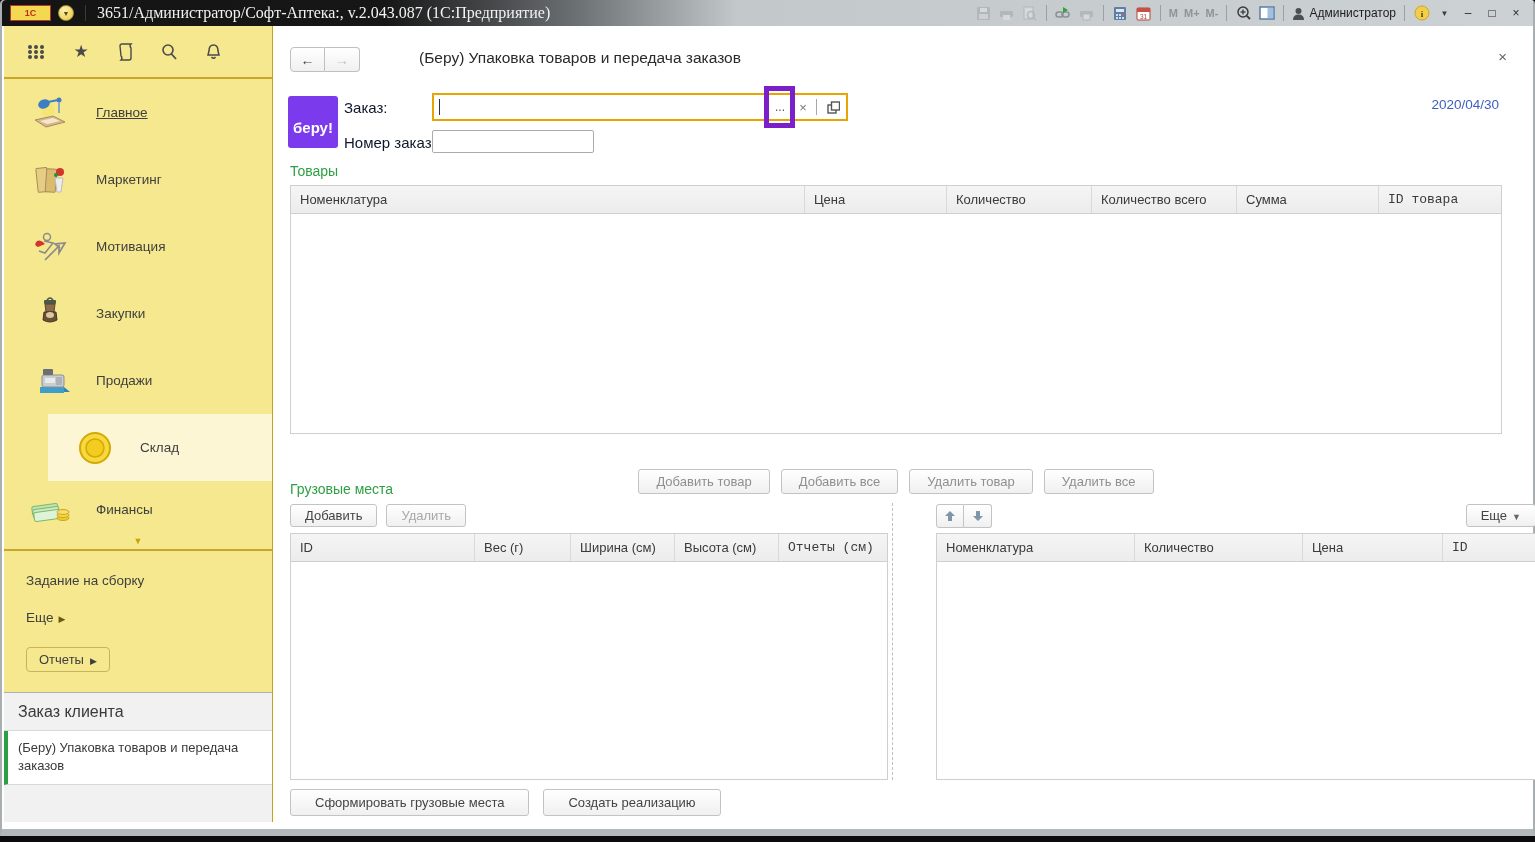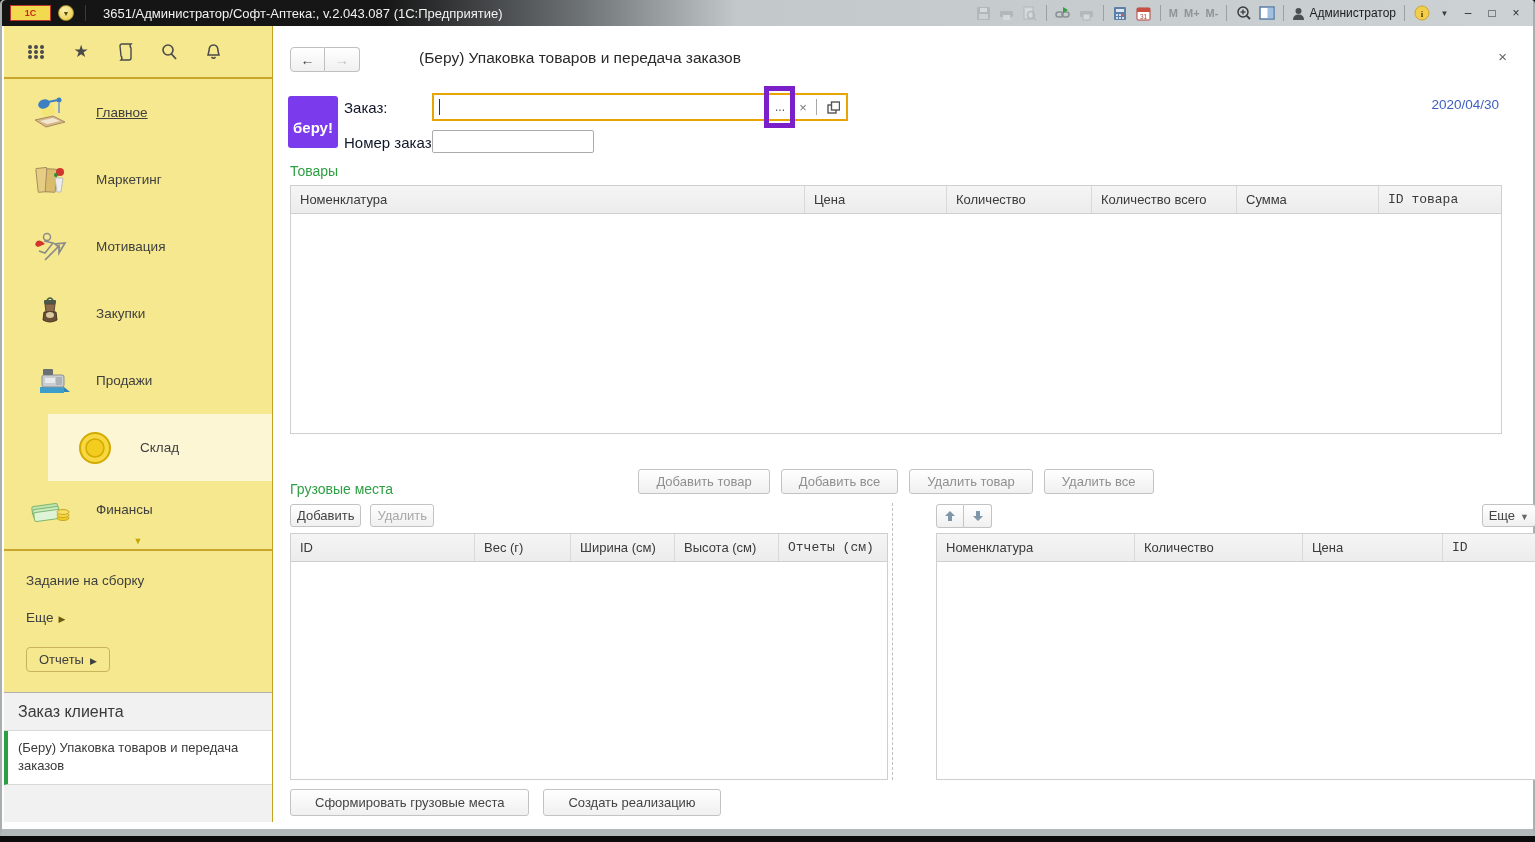--- a/index.html
+++ b/index.html
@@ -12,21 +12,21 @@
   
   .titlebar { position:absolute; left:0; top:0; right:0; height:26px;
     background:linear-gradient(90deg,#141414 0%,#161616 25%,#6f7477 38%,#c3c8ca 48%,#ccd1d3 100%);
     border-radius:4px 4px 0 0; display:flex; align-items:center; }
   .titlebar-left { display:flex; align-items:center; gap:7px; padding-left:8px; flex:0 0 auto; }
   .logo-1c { width:41px; height:16px; background:#F3D94F; border:1px solid #B8352B; border-radius:0;
              color:#C22A1C; font-size:9px; font-weight:bold; display:flex; align-items:center; justify-content:center; }
   .menu-ball { width:16px; height:16px; background:radial-gradient(circle at 35% 30%,#FBF0B0,#E8C93F); border:1px solid #A8952C;
                border-radius:50%; color:#5a4a00; font-size:7px; display:flex; align-items:center; justify-content:center; }
   .tb-sep-dark { width:1px; height:16px; background:#3a3a3a; margin:0 4px; }
-  .titlebar-title { color:#F2F2F2; font-size:13px; margin-left:6px; white-space:nowrap; }
+  .titlebar-title { color:#F2F2F2; font-size:16px; margin-left:0; white-space:nowrap;font-family:Liberation Serif, serif; }
   .titlebar-right { margin-left:auto; display:flex; align-items:center; gap:6px; padding-right:8px; }
   .tb-ico { width:17px; height:16px; display:flex; align-items:center; justify-content:center; }
   .tb-ico.dis { opacity:.45; }
   .tb-sep { width:1px; height:16px; background:#9BA0A3; margin:0 2px; }
   .mem-btn { color:#8F9497; font-size:11px; font-weight:bold; letter-spacing:0; }
   .tb-user { display:flex; align-items:center; gap:4px; color:#1d1d1d; font-size:12px; }
   .win-btn { color:#2b2b2b; font-size:12px; width:18px; text-align:center; }
 
   
   .sidebar { position:absolute; top:26px; left:2px; width:269px; bottom:7px; background:#F5E88E; border-right:1px solid #C2A21E; }
@@ -88,21 +88,21 @@
 
   .goods-table { position:absolute; left:16px; top:159px; width:1212px; }
   .goods-table .tbl-body { height:219px; }
   .c-g0{width:514px;} .c-g1{width:142px;} .c-g2{width:145px;} .c-g3{width:145px;} .c-g4{width:142px;} .c-g5{flex:1;}
 
   .mid-btns { position:absolute; left:16px; top:443px; width:1212px; display:flex; justify-content:center; gap:11px; }
   .btn { background:linear-gradient(#FFFFFF,#F0F0F0); border:1px solid #C3C3C3; border-radius:3px;
          font-size:13px; color:#444; padding:4px 17px; font-family:inherit; }
   .btn.muted { color:#8F8F8F; }
   .btn.disabled { color:#A8A8A8; }
-  .btn.small { padding:3px 6px; }
+  .btn.small { padding:3px 14px; }
 
   .cargo-left { position:absolute; left:16px; top:477px; width:598px; }
   .cargo-right { position:absolute; left:662px; top:477px; width:600px; }
   .splitter { position:absolute; left:618px; top:477px; bottom:42px; width:0; border-left:1px dashed #BFBFBF; }
   .panel-toolbar { display:flex; align-items:center; gap:9px; margin-bottom:5px; height:25px; }
   .cargo-table .tbl-body { height:217px; }
   .c-l0{width:184px;} .c-l1{width:96px;} .c-l2{width:104px;} .c-l3{width:104px;} .c-l4{flex:1;}
   .c-r0{width:198px;} .c-r1{width:168px;} .c-r2{width:140px;} .c-r3{flex:1;}
   .updown { display:flex; }
   .ud-btn { width:28px; height:24px; background:linear-gradient(#FFFFFF,#F0F0F0); border:1px solid #C3C3C3;

